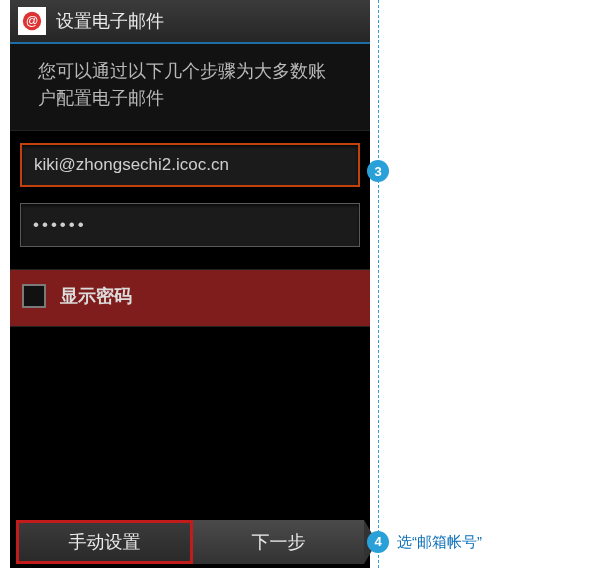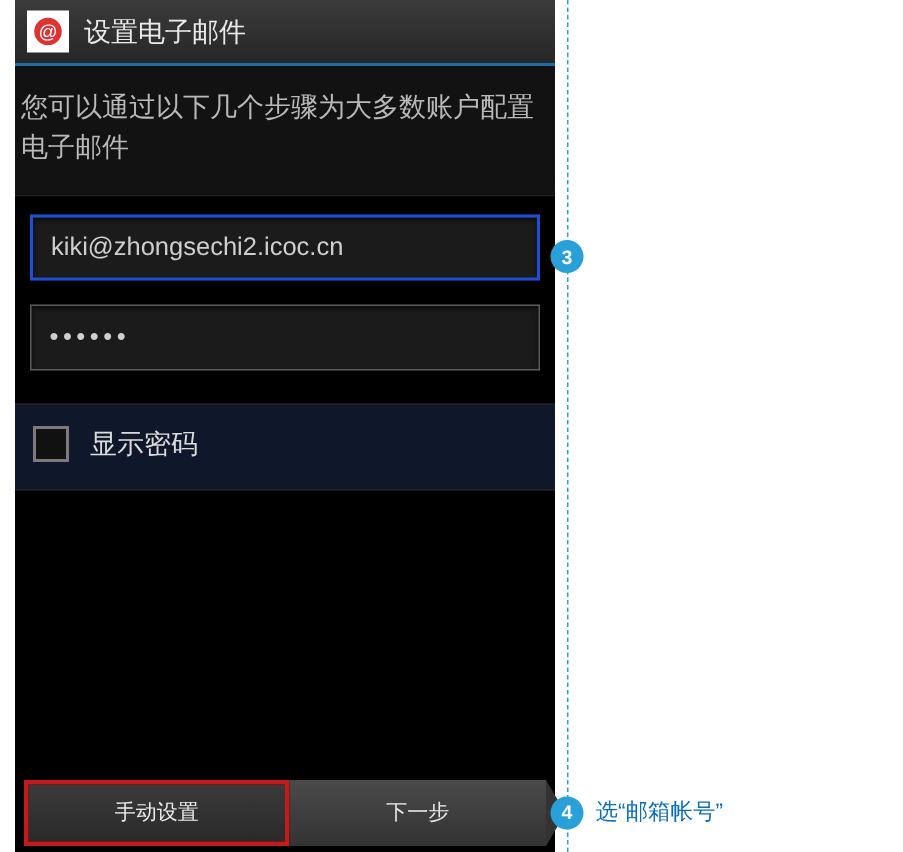--- a/index.html
+++ b/index.html
@@ -22,69 +22,70 @@
   }
   .app-icon {
     width: 28px; height: 28px;
     background: #fff;
     display: flex; align-items: center; justify-content: center;
   }
   .app-icon svg { width: 20px; height: 20px; }
   .title-text { color: #eaeaea; font-size: 18px; }
 
   .subhead {
-    padding: 14px 4px 18px;
+    padding: 14px 28px 18px;
     color: #b9b9b9;
     font-size: 18px;
     line-height: 1.5;
     border-bottom: 1px solid #222;
     background: #121212;
   }
 
   .form-area { background: #000; padding: 12px 10px 6px; }
   .field {
     width: 100%;
     height: 44px;
     background: #1b1b1b;
     border: 1px solid #5a5a5a;
     box-shadow: inset 0 2px 3px rgba(0,0,0,.6);
     color: #cfcfcf;
     font-size: 17px;
     padding: 0 12px;
     margin-bottom: 16px;
     outline: none;
   }
-  .field.focused { border: 2px solid #1d4ed8; }
+  .field.focused { border: 2px solid #c2410c; }
   .field.pwd { letter-spacing: 3px; font-family: Arial, sans-serif; }
 
   .show-pwd-row {
     display: flex; align-items: center;
     gap: 14px;
     padding: 14px 12px 18px;
     border-top: 1px solid #222;
     border-bottom: 1px solid #222;
-    background: #0f172a;
+    background: #7f1d1d;
+    font-weight: bold;
   }
   .chk {
     width: 24px; height: 24px;
     border: 2px solid #7a7a7a;
     background: #111;
   }
   .show-pwd-label { color: #dcdcdc; font-size: 18px; }
 
   .bottom-bar {
     position: absolute;
     bottom: 0; left: 0; width: 100%;
     height: 52px;
     display: flex;
   }
   .btn {
     flex: 1;
     display: flex; align-items: center; justify-content: center;
-    color: #eaeaea; font-size: 14px;
+    color: #eaeaea; font-size: 18px;
     background: linear-gradient(#4a4a4a, #333);
     position: relative;
   }
   .btn + .btn { margin-left: 6px; text-align: right; }
   .btn.manual {
     border: 3px solid #c21b1b;
     background: linear-gradient(#3a3a3a, #2a2a2a);
     margin: 4px 0 4px 6px;
   }
   .btn.next {

